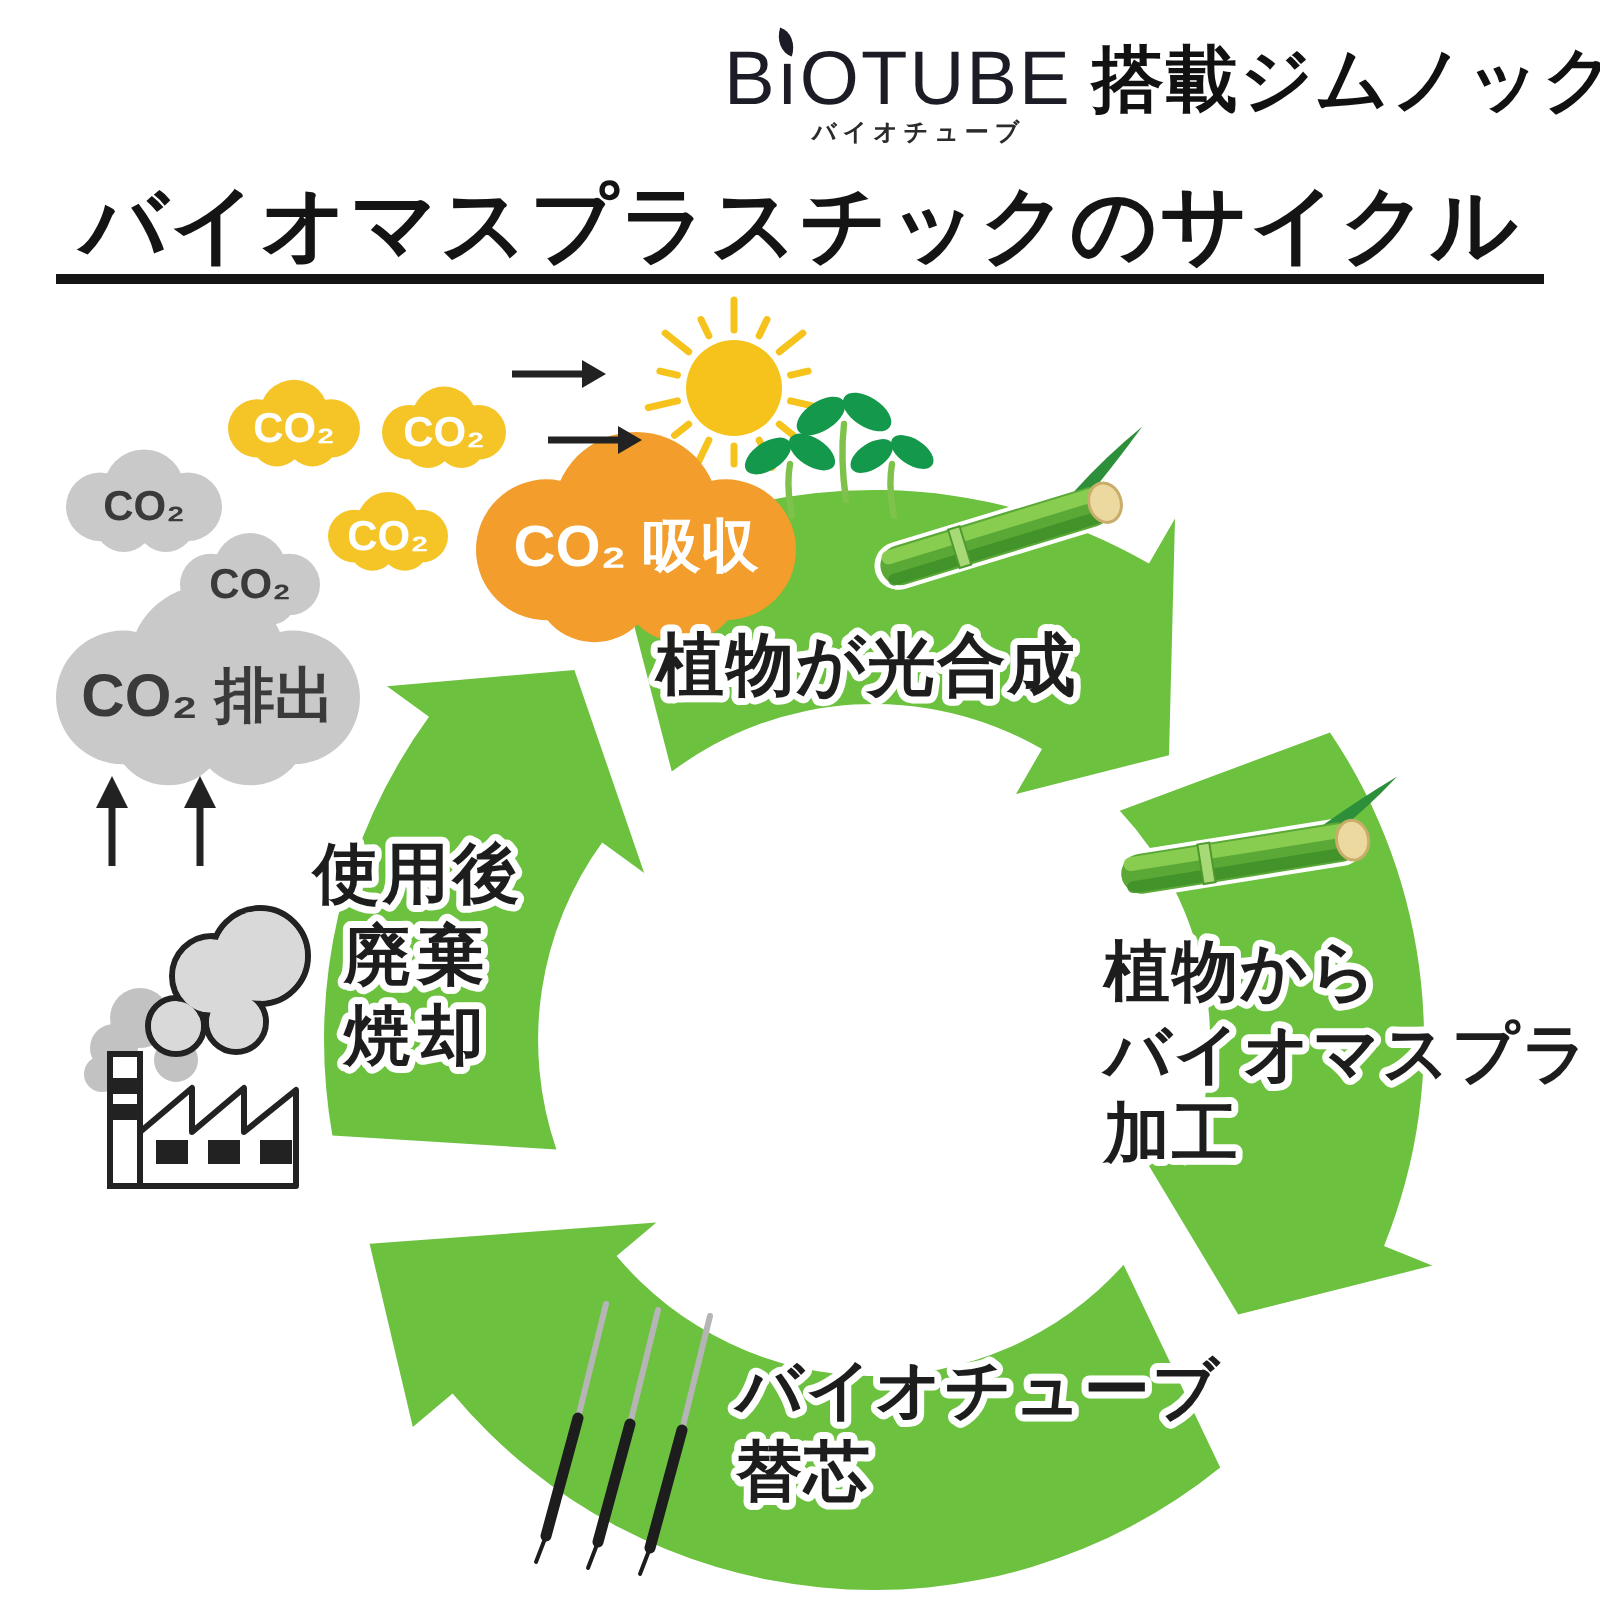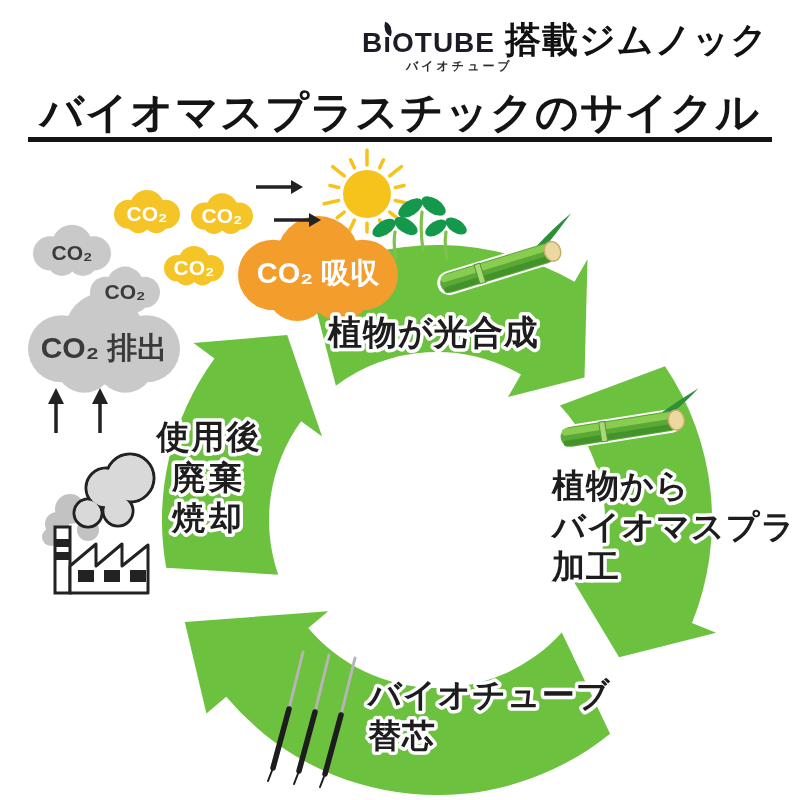--- a/index.html
+++ b/index.html
@@ -1,20 +1,20 @@
 <!DOCTYPE html>
 <html style="--green: #6cc13f; --cane: #5aa936; --caneTip: #ecd9a0;"><head>
 <meta charset="utf-8">
 <style>
   html,body{margin:0;padding:0;background:#ffffff;}
   #stage{position:relative;width:800px;height:800px;overflow:hidden;background:#fff;
          font-family:"Liberation Sans","DejaVu Sans",sans-serif;}
   
   #logo{position:absolute;left:362px;top:16px;white-space:nowrap;color:#1c1c26;}
-  #logo .brand{font-size:28px;font-weight:700;letter-spacing:1px;display:inline-block;}
+  #logo .brand{font-size:38px;font-weight:400;letter-spacing:1px;display:inline-block;}
   #logo .i-wrap{position:relative;display:inline-block;}
   #logo .leaf{position:absolute;left:0px;top:-4px;width:10px;height:12px;background:#1c1c26;
               border-radius:0 100% 0 100%;transform:rotate(18deg);}
   #logo .suffix{font-size:36px;font-weight:800;color:#111;margin-left:10px;letter-spacing:1px;}
   #logo .furigana{position:absolute;left:44px;top:42px;font-size:12px;font-weight:bold;
                   letter-spacing:3px;color:#2b2b2b;}
   #title{position:absolute;left:0;top:84px;width:800px;text-align:center;font-size:43px;
          font-weight:800;color:#141414;letter-spacing:1px;}
   #title-rule{position:absolute;left:28px;top:137px;width:744px;height:5px;background:#141414;}
   

